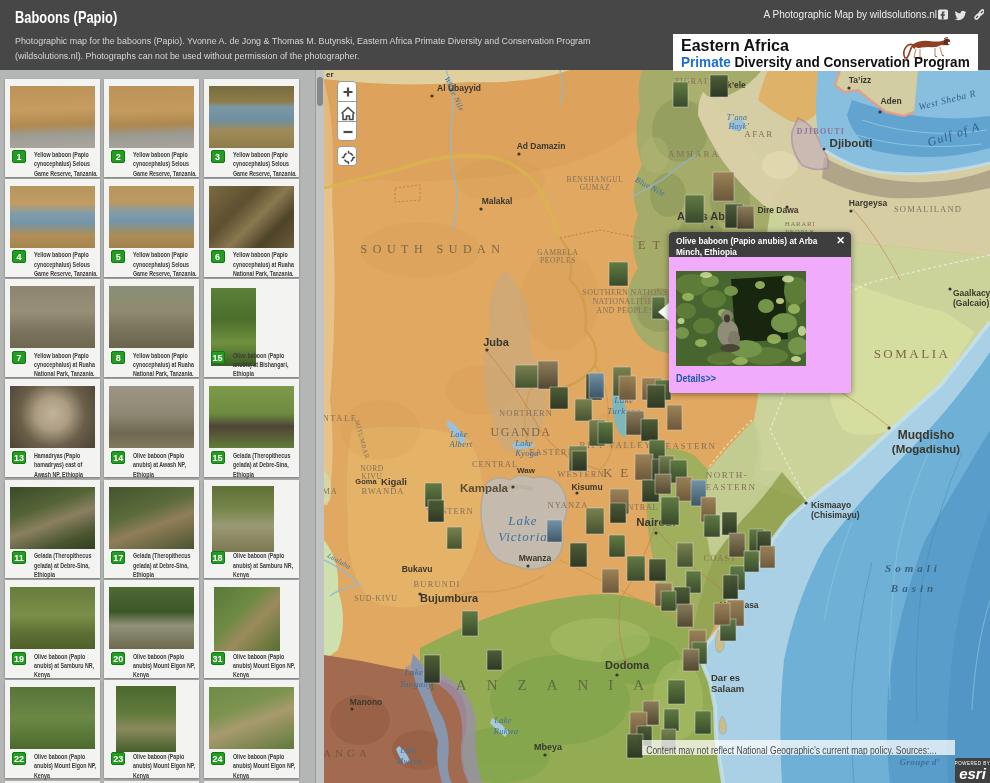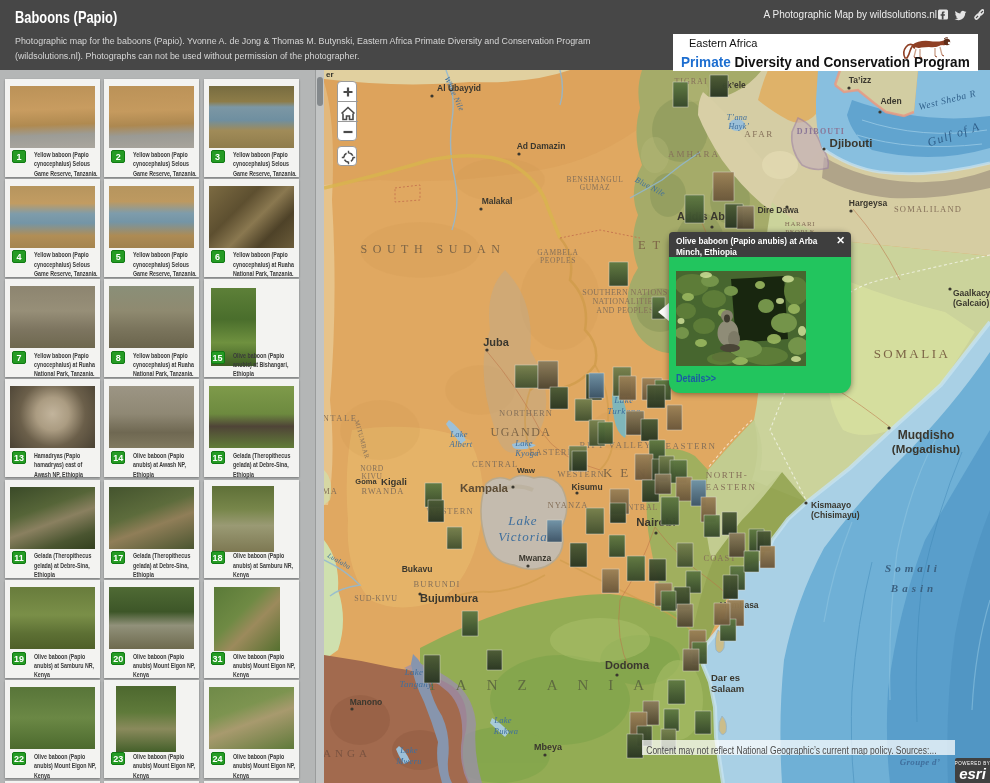--- a/index.html
+++ b/index.html
@@ -2,32 +2,32 @@
 <html><head><meta charset="utf-8">
 <style>
 *{margin:0;padding:0;box-sizing:border-box}
 html,body{width:990px;height:783px;overflow:hidden;font-family:"Liberation Sans",sans-serif;background:#474747}
 .abs{position:absolute}
 #header{position:absolute;left:0;top:0;width:990px;height:70px;background:#474747}
 #title{position:absolute;left:15px;top:8.5px;font-size:15.7px;font-weight:bold;color:#fff;transform:scaleX(0.82);transform-origin:0 0}
 #desc{position:absolute;left:15px;top:34px;font-size:8.9px;color:#d6d6d6;line-height:15px}
 #topright{position:absolute;right:53px;top:8.5px;font-size:10px;color:#ececec}
 #logo{position:absolute;left:673px;top:34px;width:305px;height:36.5px;background:#fff;z-index:30}
-#logo .l1{position:absolute;left:16px;top:3px;font-size:11px;font-weight:normal;color:#111}
+#logo .l1{position:absolute;left:8px;top:3px;font-size:16px;font-weight:bold;color:#111}
 #logo .l2{position:absolute;left:8px;top:19px;font-size:15.5px;font-weight:bold;color:#111;white-space:nowrap;transform:scaleX(0.875);transform-origin:0 0}
 #logo .l2 b{color:#1d6ed0}
 #sidebar{position:absolute;left:0;top:70px;width:324px;height:713px;background:#b4b6b6}
 .card{position:absolute;width:95px;height:98px;background:#f3f3f1;box-shadow:0 1px 2px rgba(0,0,0,.35)}
 .ph{position:absolute;left:5px;top:7px;width:85px;height:62px}
 .cap{position:absolute;left:29px;top:71.5px;width:83px;font-size:6.8px;font-weight:bold;color:#3a3a3a;line-height:9.4px;transform:scaleX(0.78);transform-origin:0 0}
 .bdg{position:absolute;left:7px;top:71.5px;width:14px;height:13px;background:#259b24;border:1px solid #0f7a12;border-radius:2px;color:#fff;font-size:9px;font-weight:bold;text-align:center;line-height:12px}
 #sbtrack{position:absolute;left:315px;top:70px;width:9px;height:713px;background:#c2c4c4;border-left:1px solid #9a9c9c}
 #sbthumb{position:absolute;left:316.5px;top:77px;width:6px;height:29px;background:#84898c;border-radius:3px}
 #mapwrap{position:absolute;left:324px;top:70px;width:666px;height:713px;background:#dfa660}
-#popup{position:absolute;left:669px;top:232px;width:182px;height:161px;background:#22c55e;border-radius:11px;box-shadow:0 1px 6px rgba(0,0,0,.45);z-index:20}
+#popup{position:absolute;left:669px;top:232px;width:182px;height:161px;background:#f0abfc;border-radius:2px;box-shadow:0 1px 6px rgba(0,0,0,.45);z-index:20}
 #popup .hd{position:absolute;left:0;top:0;width:182px;height:25px;background:#3e3e3e;border-radius:4px 4px 0 0;color:#fff;font-size:9.8px;font-weight:bold;padding:3px 14px 0 7px;line-height:11px}
 #popup .x{position:absolute;right:6px;top:3px;color:#fff;font-size:10.5px;font-weight:bold}
 #popup .det{position:absolute;left:7px;top:140px;font-size:11px;font-weight:bold;color:#1b5aa5;transform:scaleX(0.82);transform-origin:0 0}
 #ptr{position:absolute;left:658px;top:303px;width:0;height:0;border-top:9px solid transparent;border-bottom:9px solid transparent;border-right:11px solid #fbfbfa;z-index:19}
 #zoomctl{position:absolute;left:337px;top:81px;width:20px;height:60px;background:#fff;border-radius:4px;border:1px solid #9b9b9b;z-index:15}
 #zoomctl .sep{position:absolute;left:0;width:20px;height:0;border-top:1px solid #9a9a9a}
 #locbtn{position:absolute;left:337px;top:146px;width:20px;height:20px;background:#fff;border-radius:4px;border:1px solid #9b9b9b;z-index:15}
 #attrib{position:absolute;left:642px;top:740px;width:313px;height:15px;background:rgba(255,255,255,.73);z-index:18;overflow:hidden}
 #attrib span{display:inline-block;font-size:10px;color:#4a4a4a;line-height:15px;padding-left:5px;white-space:nowrap;transform:scaleX(0.85);transform-origin:0 0}
 #esri{position:absolute;left:955px;top:758px;width:48px;height:25px;background:#404040;z-index:18;border-radius:2px 0 0 2px}

